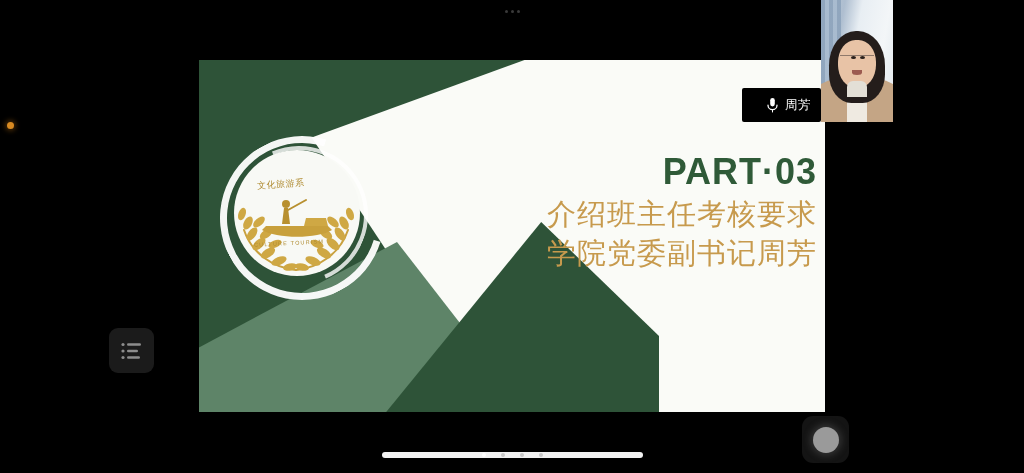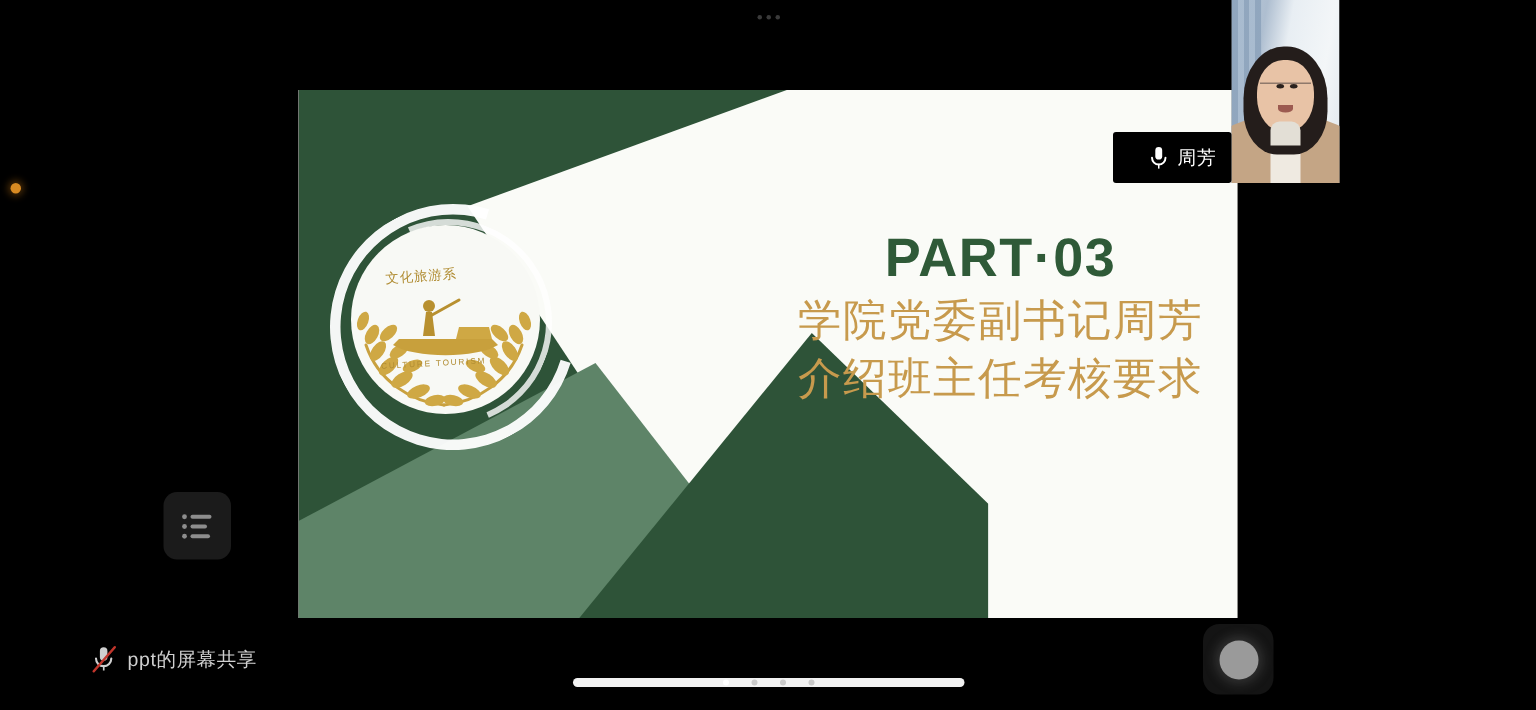--- a/index.html
+++ b/index.html
@@ -170,21 +170,21 @@
     white-space: nowrap;
     transform: rotate(-3deg);
   }
 
   
   .slide-text {
     position: absolute;
     left: 318px;
     top: 93px;
     width: 300px;
-    text-align: center;
+    text-align: right;
   }
   .slide-part {
     font-size: 36px;
     font-weight: bold;
     color: #2f5a38;
     letter-spacing: 1px;
     line-height: 1.05;
     margin-bottom: 4px;
   }
   .slide-line {
@@ -448,22 +448,22 @@
             <path d="M70 86 L 74 86 L 76 102 L 68 102 Z" fill="#b8902f"></path>
             <path d="M74 88 L 92 78" stroke="#b8902f" stroke-width="2" fill="none" stroke-linecap="round"></path>
           </g>
         </svg>
         <div class="emblem-cn">文化旅游系</div>
         <div class="emblem-en">CULTURE TOURISM</div>
       </div>
 
       <div class="slide-text">
         <div class="slide-part">PART·03</div>
+        <div class="slide-line">介绍班主任考核要求</div>
         <div class="slide-line">学院党委副书记周芳</div>
-        <div class="slide-line">介绍班主任考核要求</div>
       </div>
 
     </div>
   </div>
 
   <div class="video-tile">
     <div class="vt-feed">
       <div class="vt-bg-window"></div>
       <div class="vt-curtain"></div>
       <div class="vt-coat"></div>
@@ -493,29 +493,20 @@
       <rect x="6" y="2.2" width="14" height="2.6" rx="1.3" fill="#8d8d8d"></rect>
       <circle cx="2" cy="10" r="1.6" fill="#8d8d8d"></circle>
       <rect x="6" y="8.7" width="11" height="2.6" rx="1.3" fill="#8d8d8d"></rect>
       <circle cx="2" cy="16.5" r="1.6" fill="#8d8d8d"></circle>
       <rect x="6" y="15.2" width="13" height="2.6" rx="1.3" fill="#8d8d8d"></rect>
     </svg>
   </div>
 
   <div class="bottom-bar">
 
-    <div class="share-status">
-      <svg class="mic-off-icon" viewBox="0 0 17 19">
-        <rect x="5.6" y="1.5" width="5" height="9" rx="2.5" fill="#cfcfcf"></rect>
-        <path d="M3 9 a5.1 5.1 0 0 0 10.2 0" fill="none" stroke="#cfcfcf" stroke-width="1.4" stroke-linecap="round"></path>
-        <rect x="7.6" y="13.6" width="1.1" height="3.4" fill="#cfcfcf"></rect>
-        <path d="M1.5 17.5 L 15.5 1.5" stroke="#c0352b" stroke-width="1.7" stroke-linecap="round"></path>
-      </svg>
-      <span class="share-text">ppt的屏幕共享</span>
-    </div>
 
     <div class="page-indicator">
       <span class="pdot active"></span>
       <span class="pdot"></span>
       <span class="pdot"></span>
       <span class="pdot"></span>
     </div>
 
     <div class="record-btn">
       <span class="rb-circle"></span>

